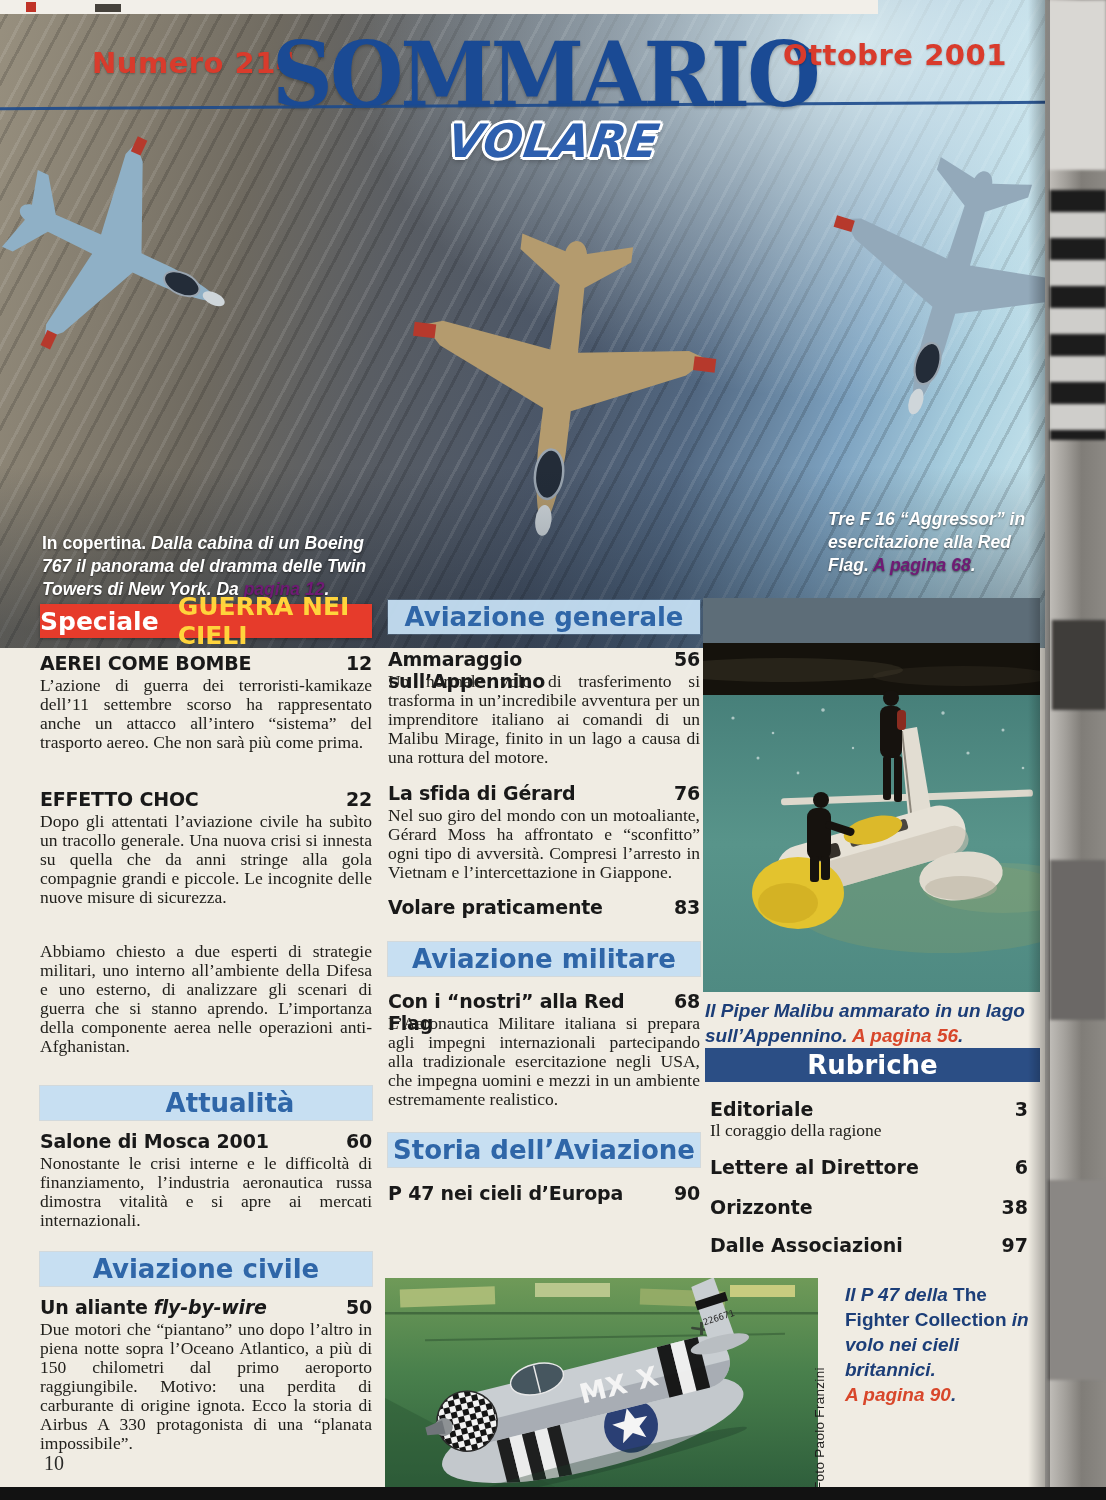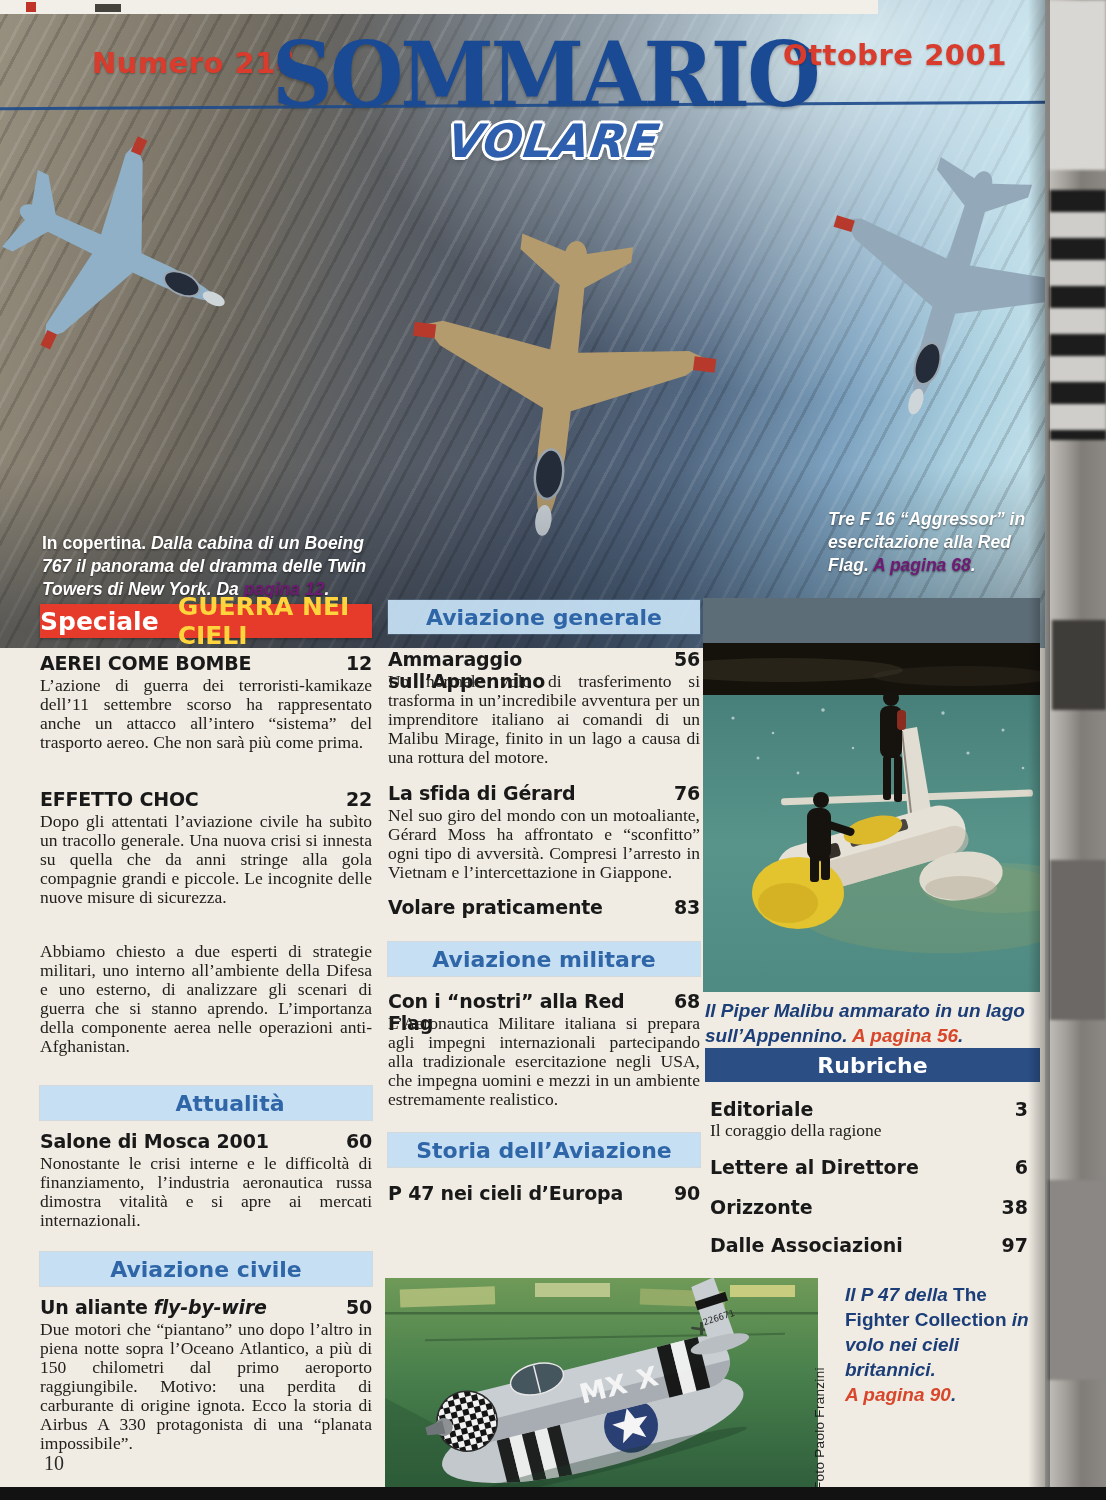--- a/index.html
+++ b/index.html
@@ -45,21 +45,21 @@
   .photo-cap{color:#fff;font-size:17.5px;line-height:23px;font-weight:bold;
     font-style:italic;text-shadow:0 1px 2px rgba(0,0,0,.55);}
   .photo-cap .lead{font-style:normal;}
   .cap-link{color:#701a75;}
   .navy-cap{color:#1c3e78;font-size:19px;line-height:25px;font-weight:bold;font-style:italic;}
   .navy-cap .up{font-style:normal;}
   .navy-cap .cap-link{color:#d8472b;}
 
   
   .banner{height:34px;display:flex;align-items:center;justify-content:center;
-    font-family:"DejaVu Sans",sans-serif;font-weight:bold;font-size:22px;}
+    font-family:"DejaVu Sans",sans-serif;font-weight:bold;font-size:26px;}
   .banner.blue{background:rgba(196,222,242,.95);color:#2f66a8;box-shadow:0 0 0 1px rgba(120,160,200,.25);}
   .banner.dark{background:#2b4e85;color:#ffffff;}
   .banner.red{background:#e63b2b;color:#fff;font-size:25px;box-shadow:0 1px 3px rgba(0,0,0,.35);}
   .banner.red .yellow{color:#ffd43c;margin-left:19px;}
 
   
   .art-title{display:flex;justify-content:space-between;align-items:baseline;
     font-family:"DejaVu Sans",sans-serif;font-weight:bold;font-size:19px;color:#191919;
     letter-spacing:-.2px;}
   .art-title .i{font-style:italic;margin-left:6px;}

